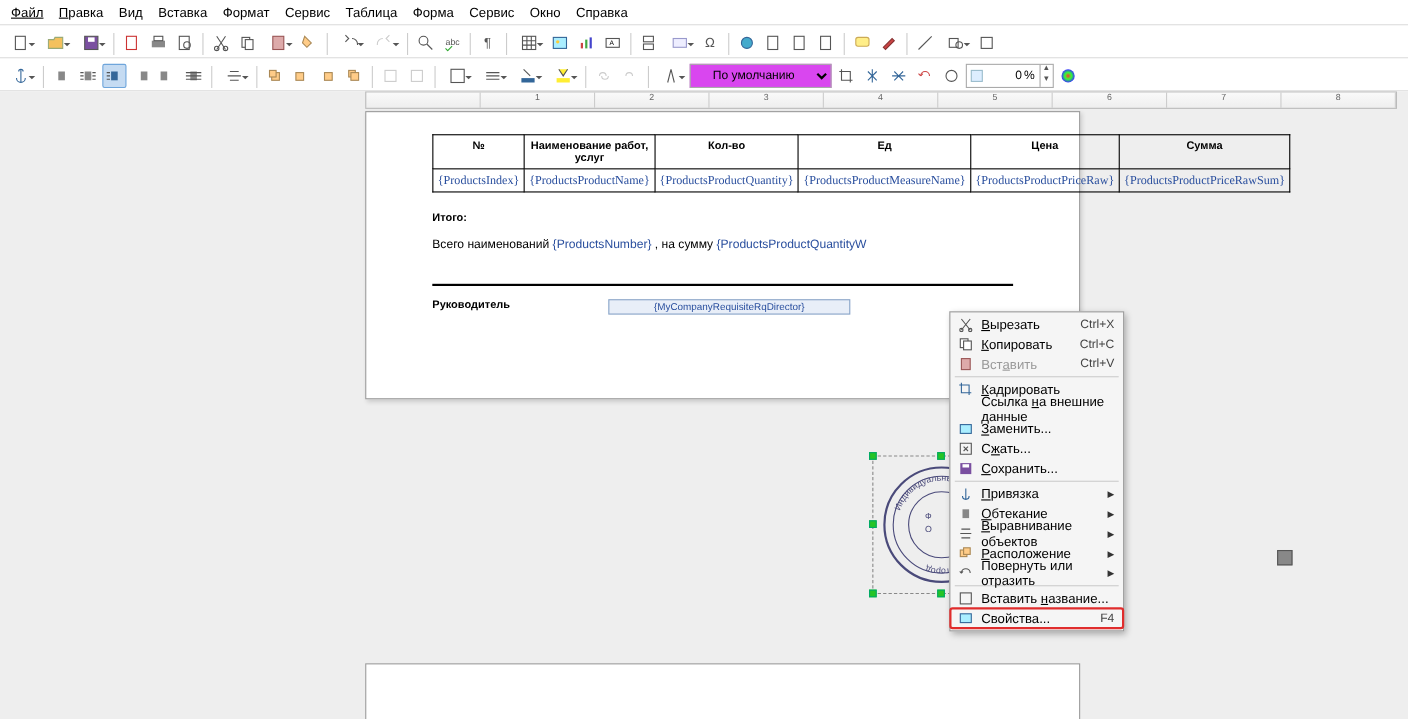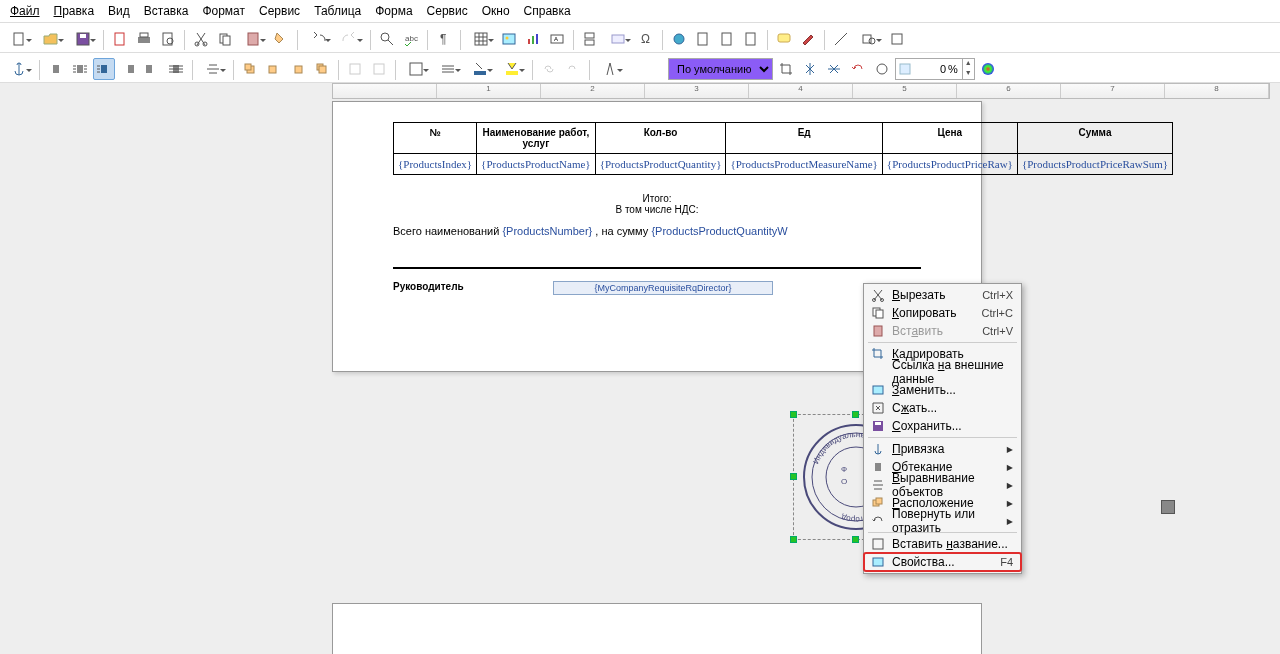--- a/index.html
+++ b/index.html
@@ -10,21 +10,21 @@
 .menubar span u { text-decoration: underline; }
 
 .toolbar { display: flex; align-items: flex-end; gap: 2px; padding: 2px 4px; border-bottom: 1px solid #ddd; min-height: 30px; }
 .tb-btn { width: 22px; height: 22px; display: flex; align-items: center; justify-content: center; border-radius: 2px; color: #555; }
 .tb-btn svg { width: 16px; height: 16px; }
 .tb-btn.drop { width: 30px; position: relative; }
 .tb-btn.drop::after { content: ""; border: 3px solid transparent; border-top-color: #555; position: absolute; right: 2px; top: 11px; }
 .tb-sep { width: 1px; height: 20px; background: #ccc; margin: 0 3px; }
 .tb-btn.active { background: #c5dbf2; border: 1px solid #6ea5db; }
 
-.tb-select { height: 22px; font-size: 11px; border: 1px solid #aaa; padding: 0 4px; background: #8b5cf6; min-width: 90px; margin-left: 41px; }
+.tb-select { height: 22px; font-size: 11px; border: 1px solid #aaa; padding: 0 16px; background: #d946ef; min-width: 90px; }
 .tb-spin { display: flex; align-items: center; border: 1px solid #aaa; height: 22px; }
 .tb-spin input { border: none; width: 34px; font-size: 11px; text-align: right; padding-right: 2px; }
 .tb-spin span { font-size: 11px; padding-right: 4px; }
 .tb-spin .spin-btns { display: flex; flex-direction: column; }
 .tb-spin .spin-btns div { width: 12px; height: 10px; font-size: 7px; line-height: 8px; text-align: center; border-left: 1px solid #aaa; color: #555; }
 
 .workspace { background: #eeeeee; height: 580px; position: relative; overflow: hidden; }
 .ruler-h { position: absolute; top: 0; left: 332px; right: 10px; height: 16px; background: linear-gradient(#fafafa,#eee); border: 1px solid #bbb; font-size: 8px; color: #666; }
 .ruler-h .ticks { display: flex; }
 .ruler-h .ticks div { flex: 1; height: 14px; border-right: 1px solid #ccc; text-align: center; }
@@ -32,21 +32,21 @@
 .page { position: absolute; left: 332px; top: 18px; width: 650px; background: #fff; border: 1px solid #999; box-shadow: 2px 2px 4px rgba(0,0,0,0.15); }
 .page-inner { padding: 0 60px 50px 60px; }
 
 .doc-table { width: 100%; border-collapse: collapse; margin-top: 20px; font-size: 10px; }
 .doc-table th, .doc-table td { border: 1px solid #000; padding: 4px; vertical-align: top; }
 .doc-table th { font-weight: bold; text-align: center; }
 .doc-table td { color: #2a4f9e; text-align: center; font-size: 11px; font-family: Liberation Serif, serif; }
 .doc-table td.left { text-align: right; }
 
 .totals { margin-top: 18px; font-size: 10px; }
-.totals div { text-align: center; font-weight: normal; margin: 0 0; }
+.totals div { text-align: left; font-weight: bold; margin: 12px 0; }
 
 .summary-line { margin-top: 10px; font-size: 11px; }
 .summary-line .var { color: #2a4f9e; }
 
 .thick-line { border: none; border-top: 2px solid #000; margin-top: 30px; }
 
 .sign-row { margin-top: 12px; font-size: 10px; position: relative; height: 40px; }
 .sign-label { position: absolute; left: 0; top: 0; font-weight: bold; }
 .sign-field { position: absolute; left: 160px; top: 0; width: 220px; border: 1px solid #8aa5c8; background: #e8eef8; padding: 1px 4px; color: #2a4f9e; font-size: 9px; text-align: center; }
 
@@ -481,21 +481,20 @@
           <td style="width:50px">{ProductsProductQuantity}</td>
           <td style="width:40px">{ProductsProductMeasureName}</td>
           <td style="width:60px">{ProductsProductPriceRaw}</td>
           <td style="width:60px">{ProductsProductPriceRawSum}</td>
         </tr>
       </tbody>
         </table>
 
       <div class="totals">
         <div>Итого:</div>
-        <div>В том числе НДС:</div>
       </div>
 
       <div class="summary-line">
         <span>Всего наименований </span><span class="var">{ProductsNumber}</span><span> , на сумму </span><span class="var">{ProductsProductQuantityW</span>
       </div>
 
       <hr class="thick-line">
 
       <div class="sign-row">
         <span class="sign-label">Руководитель</span>

